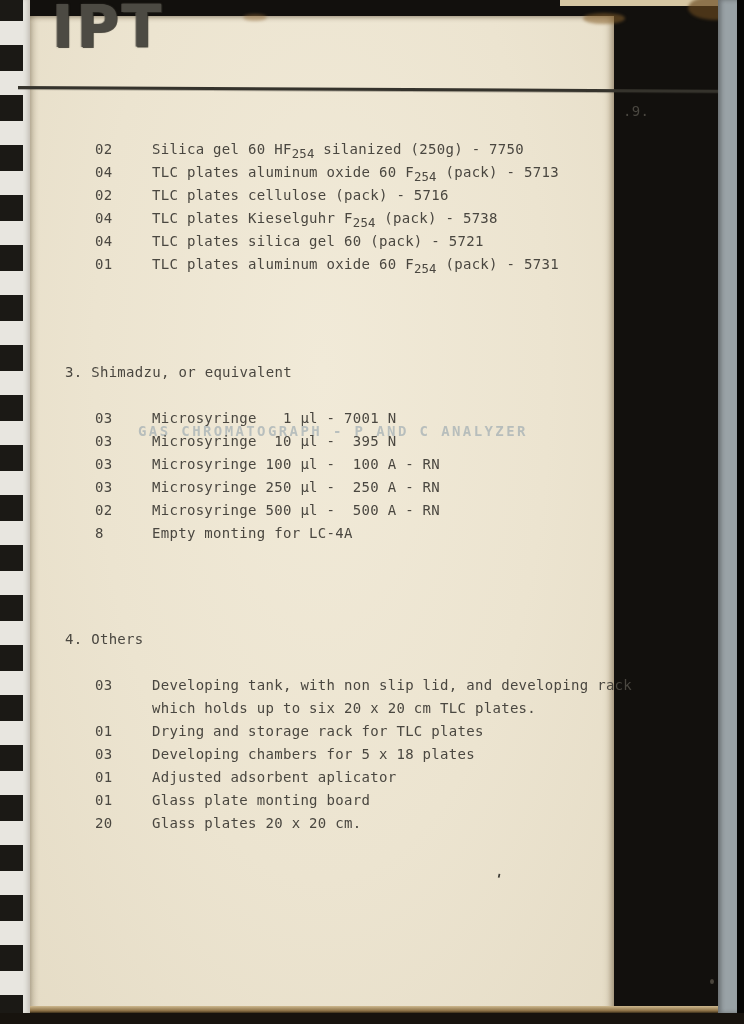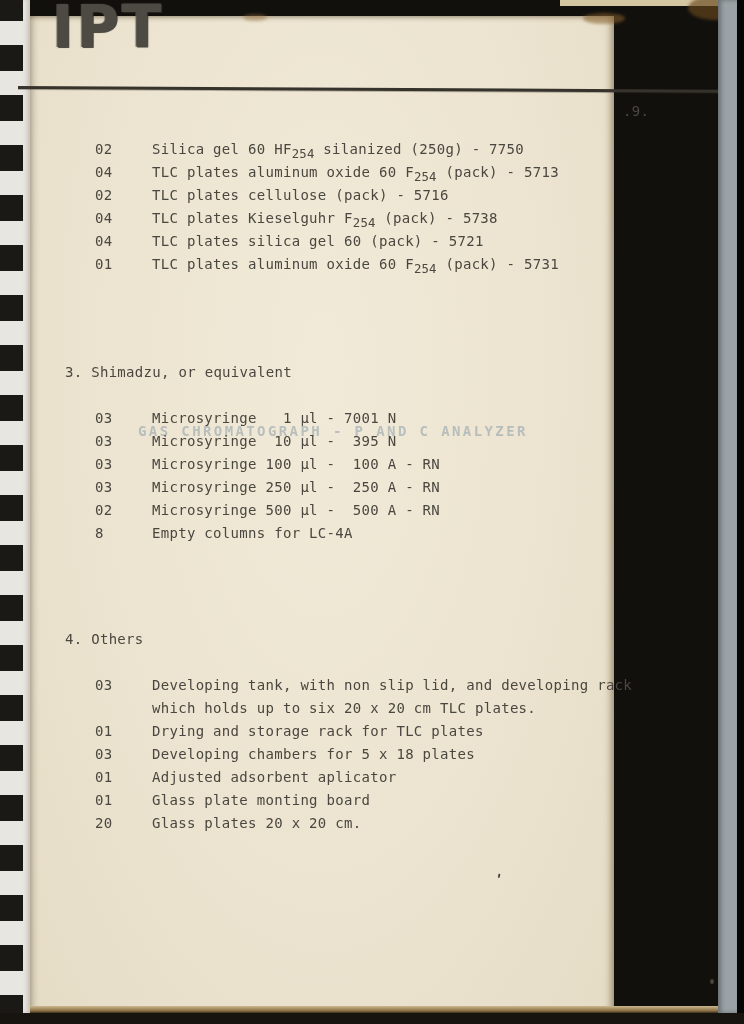--- a/index.html
+++ b/index.html
@@ -157,21 +157,21 @@
     <div class="row">
       <span class="qty">03</span><span class="desc">Microsyringe 100 µl -  100 A - RN</span>
     </div>
     <div class="row">
       <span class="qty">03</span><span class="desc">Microsyringe 250 µl -  250 A - RN</span>
     </div>
     <div class="row">
       <span class="qty">02</span><span class="desc">Microsyringe 500 µl -  500 A - RN</span>
     </div>
     <div class="row">
-      <span class="qty">8</span><span class="desc">Empty columns for LC-4A</span>
+      <span class="qty">8</span><span class="desc">Empty monting for LC-4A</span>
     </div>
   </div>
 
   <div class="section section-title" id="sec-4-title">4. Others</div>
   <div class="items" id="sec-4-items">
     <div class="row">
       <span class="qty">03</span><span class="desc">Developing tank, with non slip lid, and developing rack
 which holds up to six 20 x 20 cm TLC plates.</span>
     </div>
     <div class="row">

